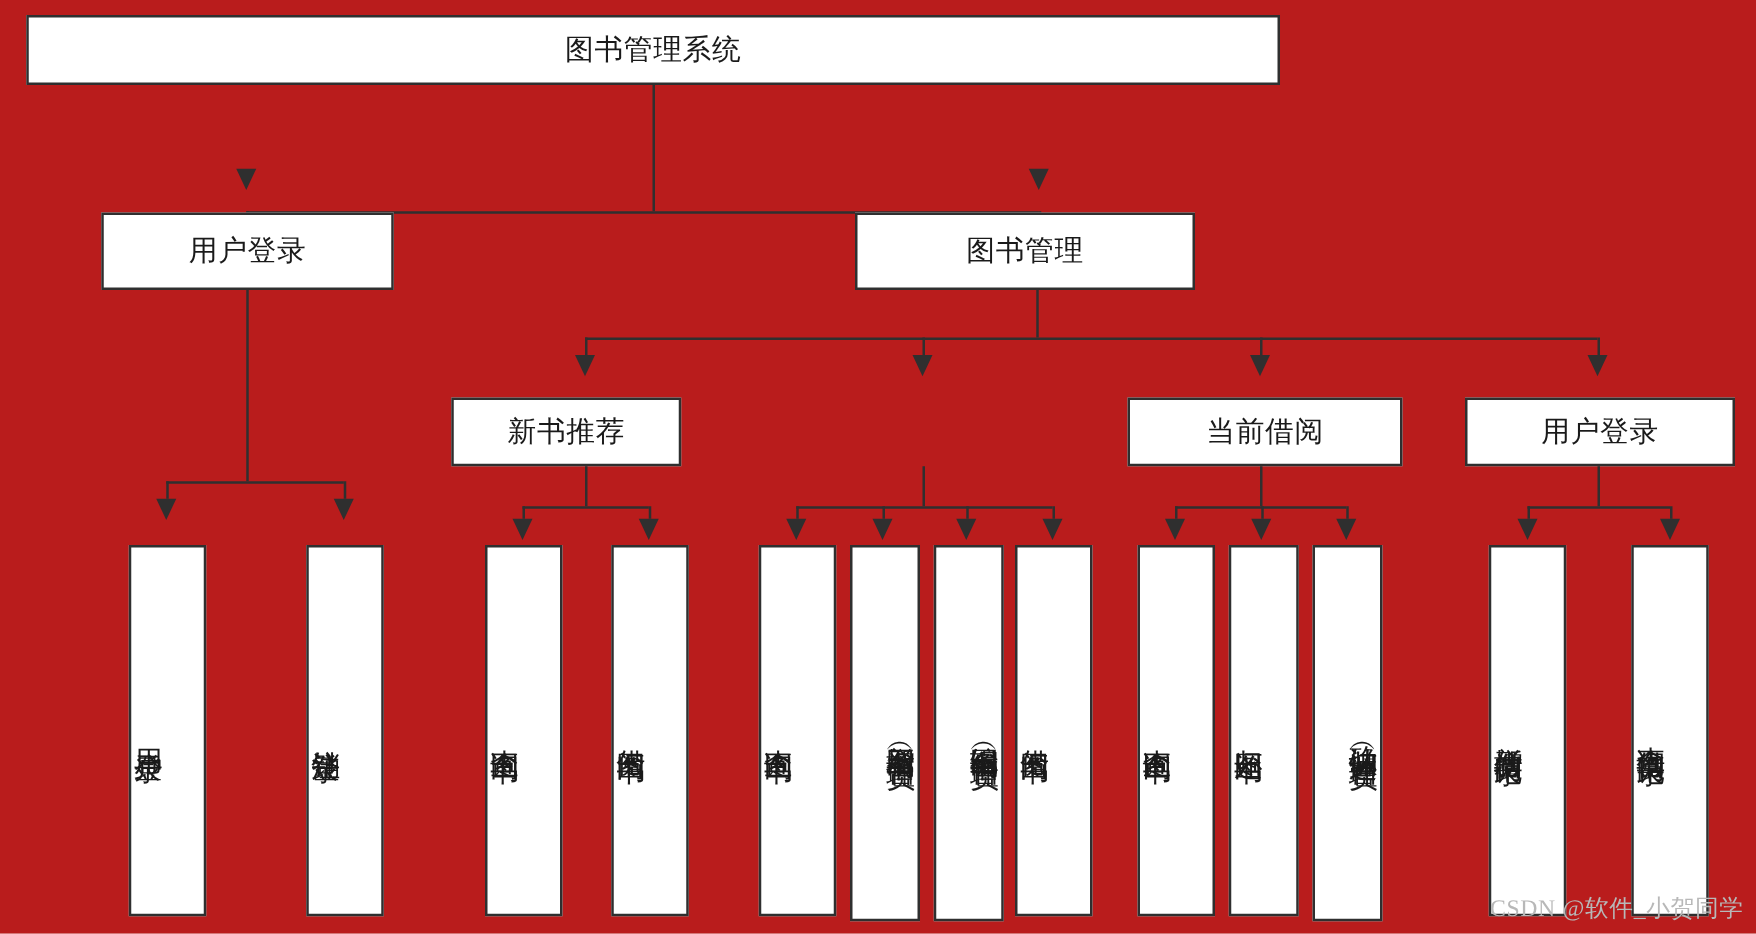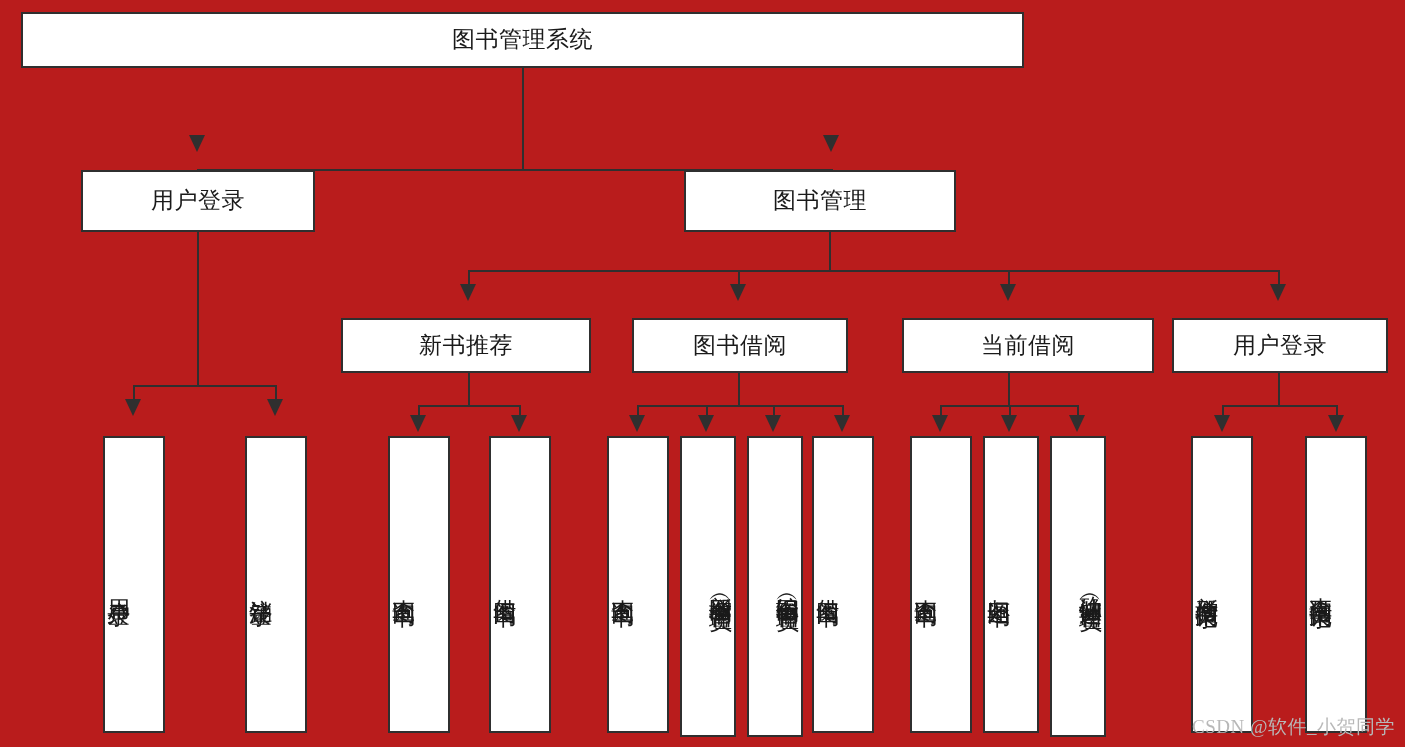--- a/index.html
+++ b/index.html
@@ -109,25 +109,24 @@
   <div class="hline" style="left:468px; top:270px; width:810px;"></div>
   <div class="vline" style="left:468px; top:270px; height:14px;"></div>
   <div class="vline" style="left:738px; top:270px; height:14px;"></div>
   <div class="vline" style="left:1008px; top:270px; height:14px;"></div>
   <div class="vline" style="left:1278px; top:270px; height:14px;"></div>
   <div class="arrow" style="left:460px; top:284px;"></div>
   <div class="arrow" style="left:730px; top:284px;"></div>
   <div class="arrow" style="left:1000px; top:284px;"></div>
   <div class="arrow" style="left:1270px; top:284px;"></div>
 
-  <div class="node horiz" style="left:341px; top:318px; width:250px; height:55px;">新书推荐</div>
+  <div class="node horiz" style="left:361px; top:318px; width:184px; height:55px;">新书推荐</div>
 
-  <div class="node horiz" style="left:632px; top:318px; width:216px; height:55px;">图书借阅</div>
 
-  <div class="node horiz" style="left:902px; top:318px; width:252px; height:55px;">当前借阅</div>
+  <div class="node horiz" style="left:902px; top:318px; width:220px; height:55px;">当前借阅</div>
 
   <div class="node horiz" style="left:1172px; top:318px; width:216px; height:55px;">用户登录</div>
 
   <div class="vline" style="left:468px; top:373px; height:32px;"></div>
   <div class="hline" style="left:418px; top:405px; width:101px;"></div>
   <div class="vline" style="left:418px; top:405px; height:10px;"></div>
   <div class="vline" style="left:519px; top:405px; height:10px;"></div>
   <div class="arrow" style="left:410px; top:415px;"></div>
   <div class="arrow" style="left:511px; top:415px;"></div>
 

